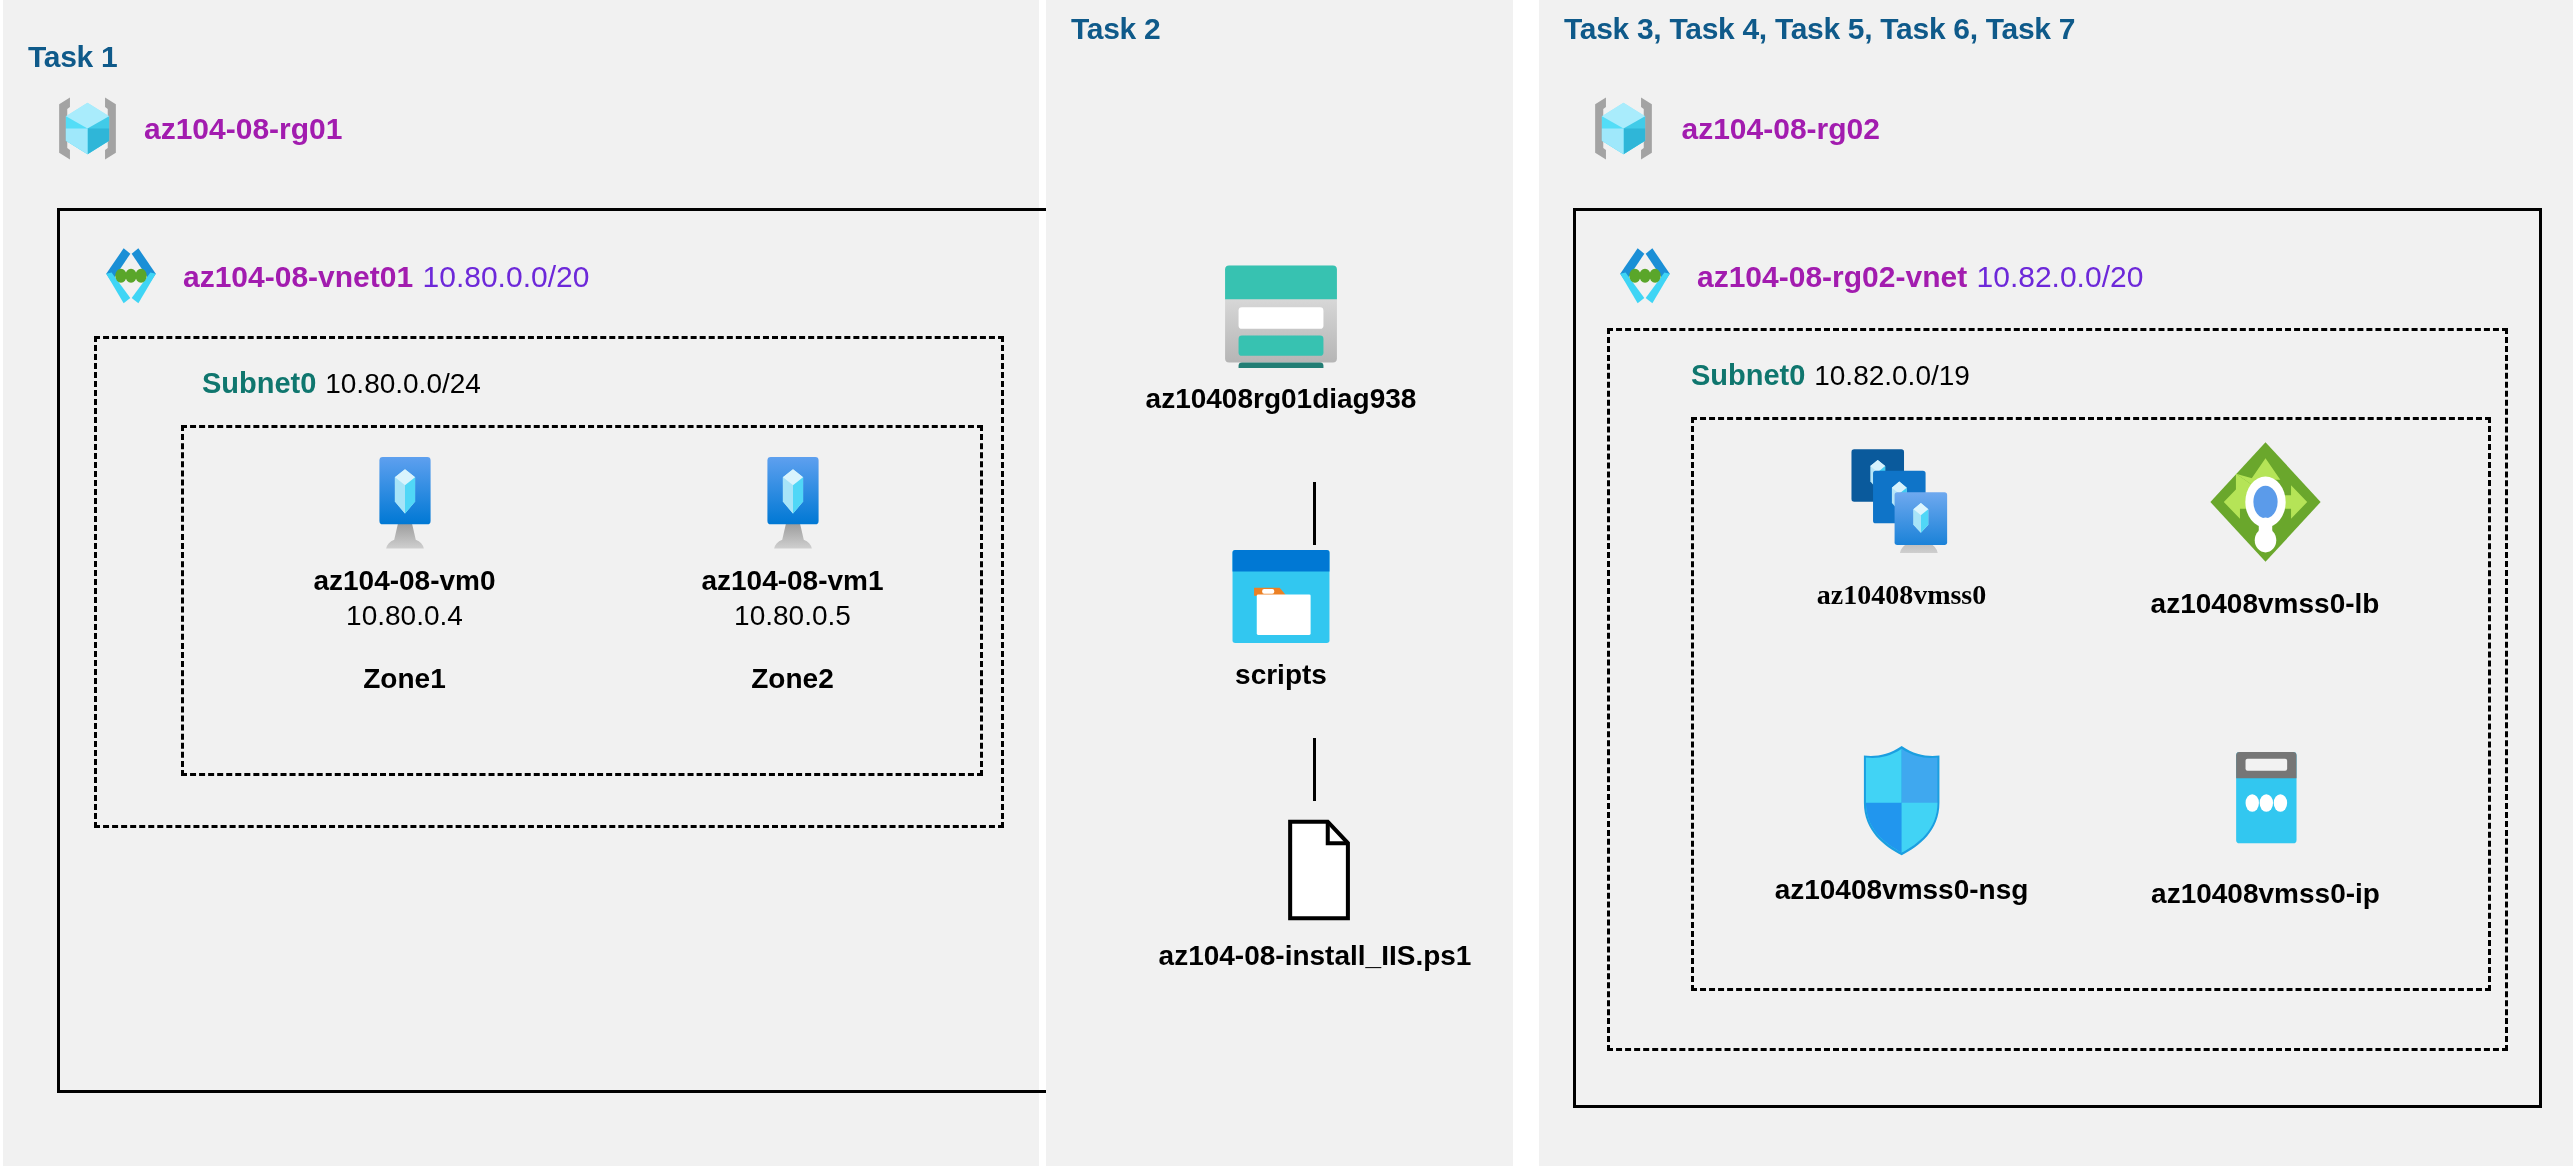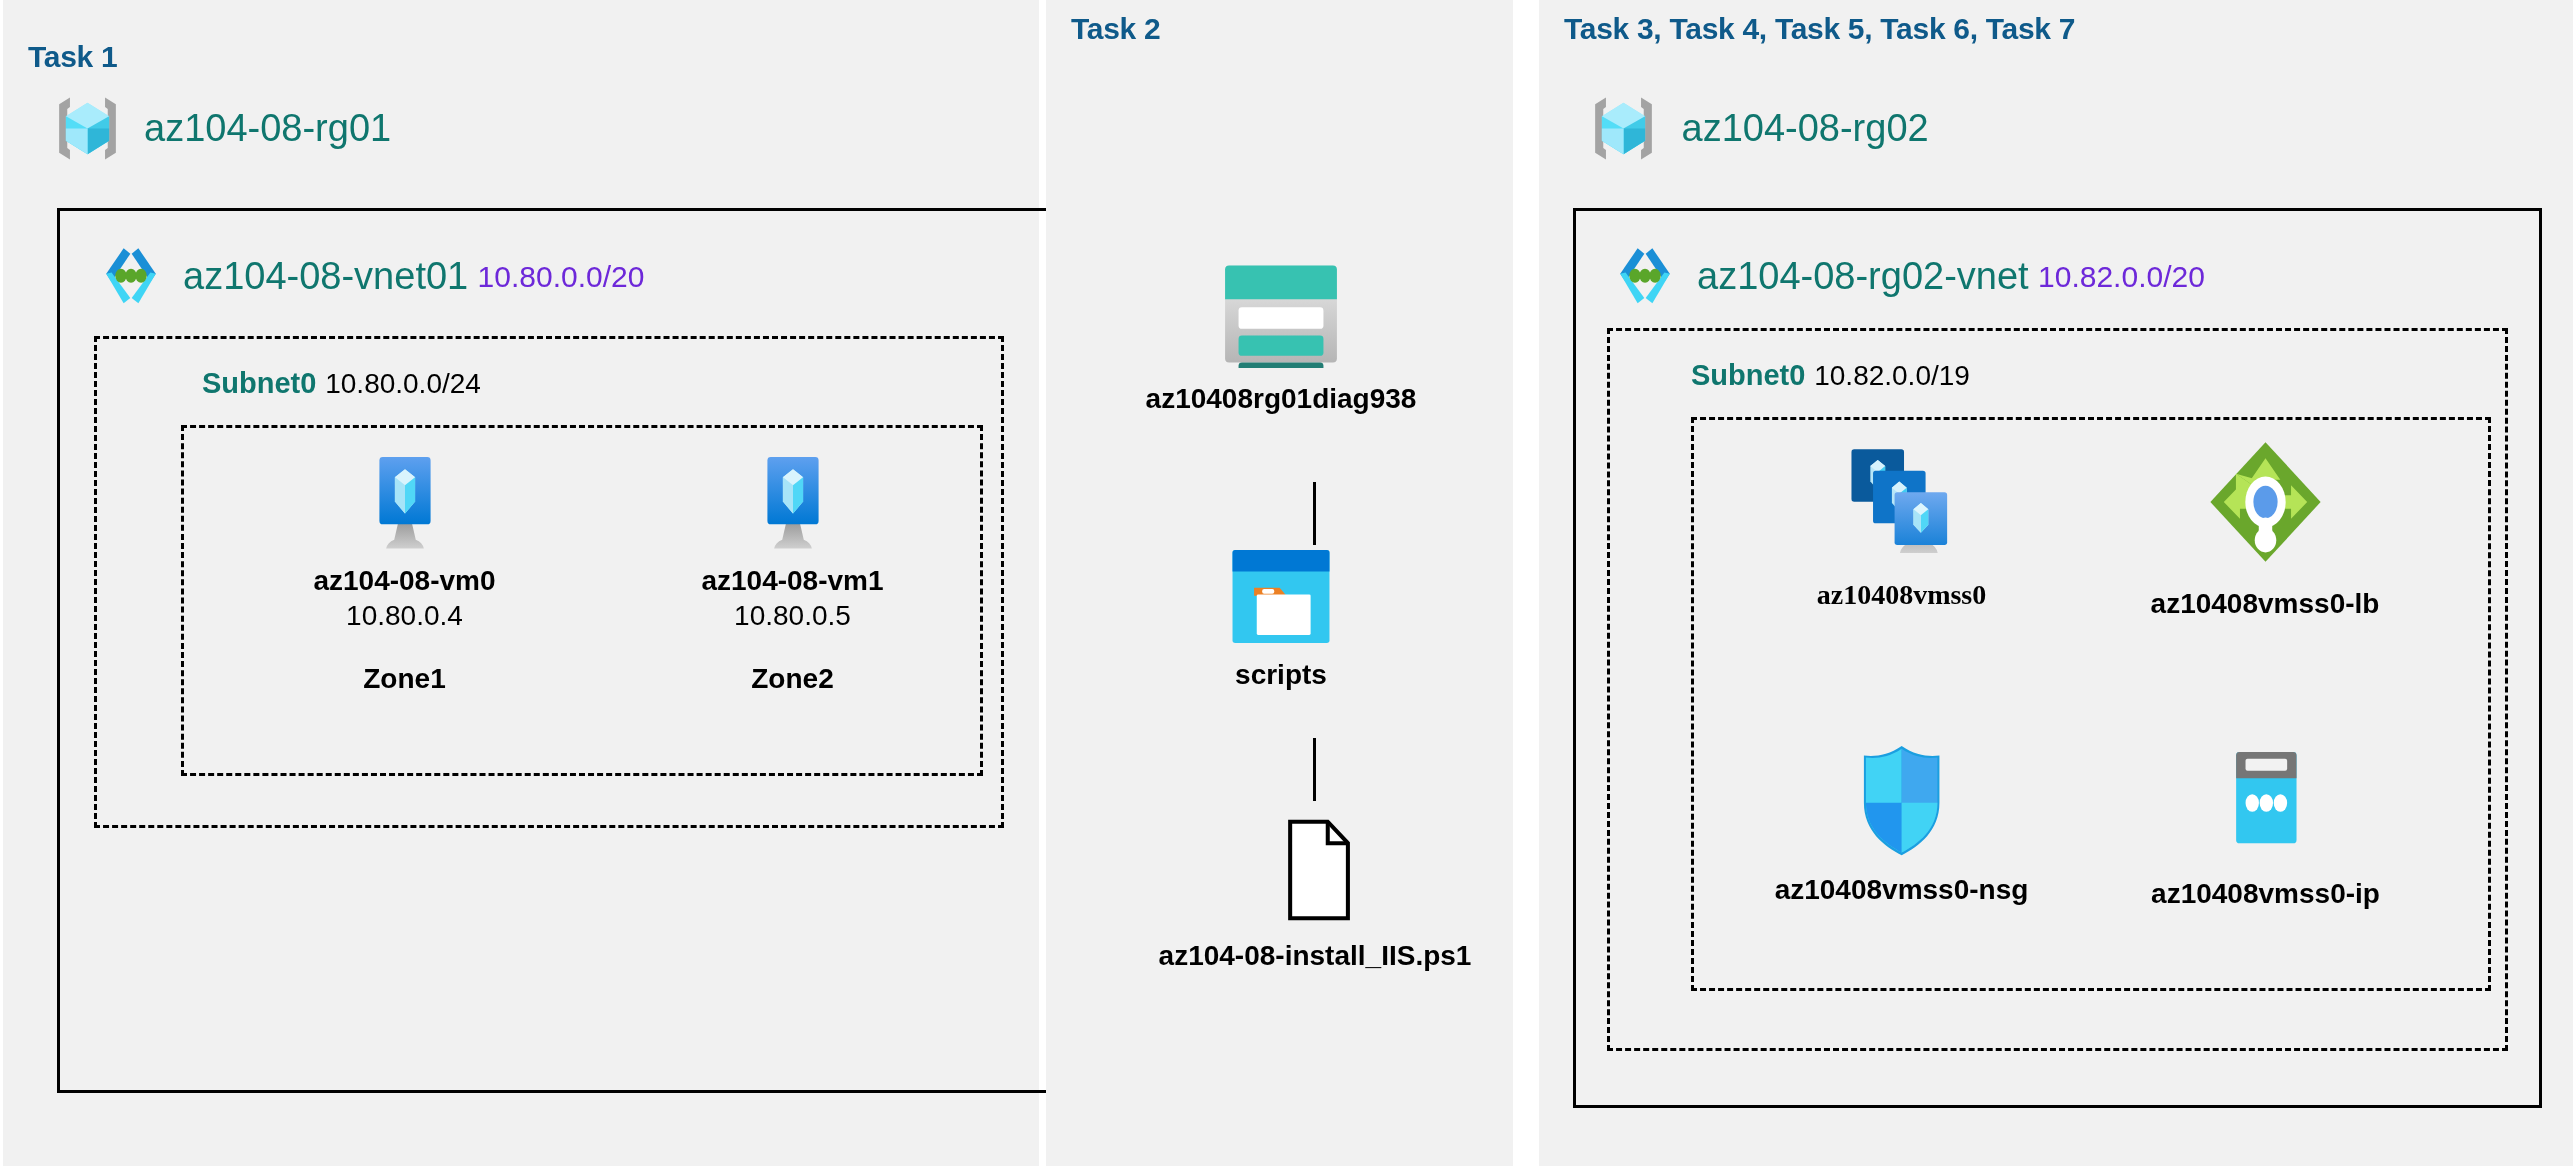--- a/index.html
+++ b/index.html
@@ -12,21 +12,21 @@
   .task-title{
     position:absolute;color:#0f5a8a;font-weight:bold;
     font-size:30px;letter-spacing:-0.3px;white-space:nowrap;
   }
   
   .solid-box{position:absolute;border:3.4px solid #000;box-sizing:border-box;background:transparent;}
   .dashed-box{position:absolute;border:3.4px dashed #000;box-sizing:border-box;background:transparent;}
 
   
   .hdr-row{position:absolute;display:flex;align-items:center;white-space:nowrap;}
-  .hdr-name{font-weight:normal;font-size:38px;color:#0f766e;}
+  .hdr-name{font-weight:bold;font-size:30px;color:#a21caf;}
   .hdr-cidr{font-size:30px;color:#6d28d9;margin-left:9.4px;font-weight:400;}
   .sub-label{position:absolute;white-space:nowrap;}
   .sub-name{font-weight:bold;font-size:29px;color:#0f766e;}
   .sub-cidr{font-size:28px;color:#000;margin-left:8.8px;font-weight:400;}
 
   .node{position:absolute;display:flex;flex-direction:column;align-items:center;}
   .node-label{font-weight:bold;font-size:28px;color:#000;white-space:nowrap;margin-top:10.8px;text-align:center;line-height:1.12;}
   .node-sub{font-size:28px;color:#000;white-space:nowrap;text-align:center;font-weight:400;margin-top:4px;}
   .node-zone{font-weight:bold;font-size:28px;color:#000;white-space:nowrap;text-align:center;margin-top:31px;}
 

